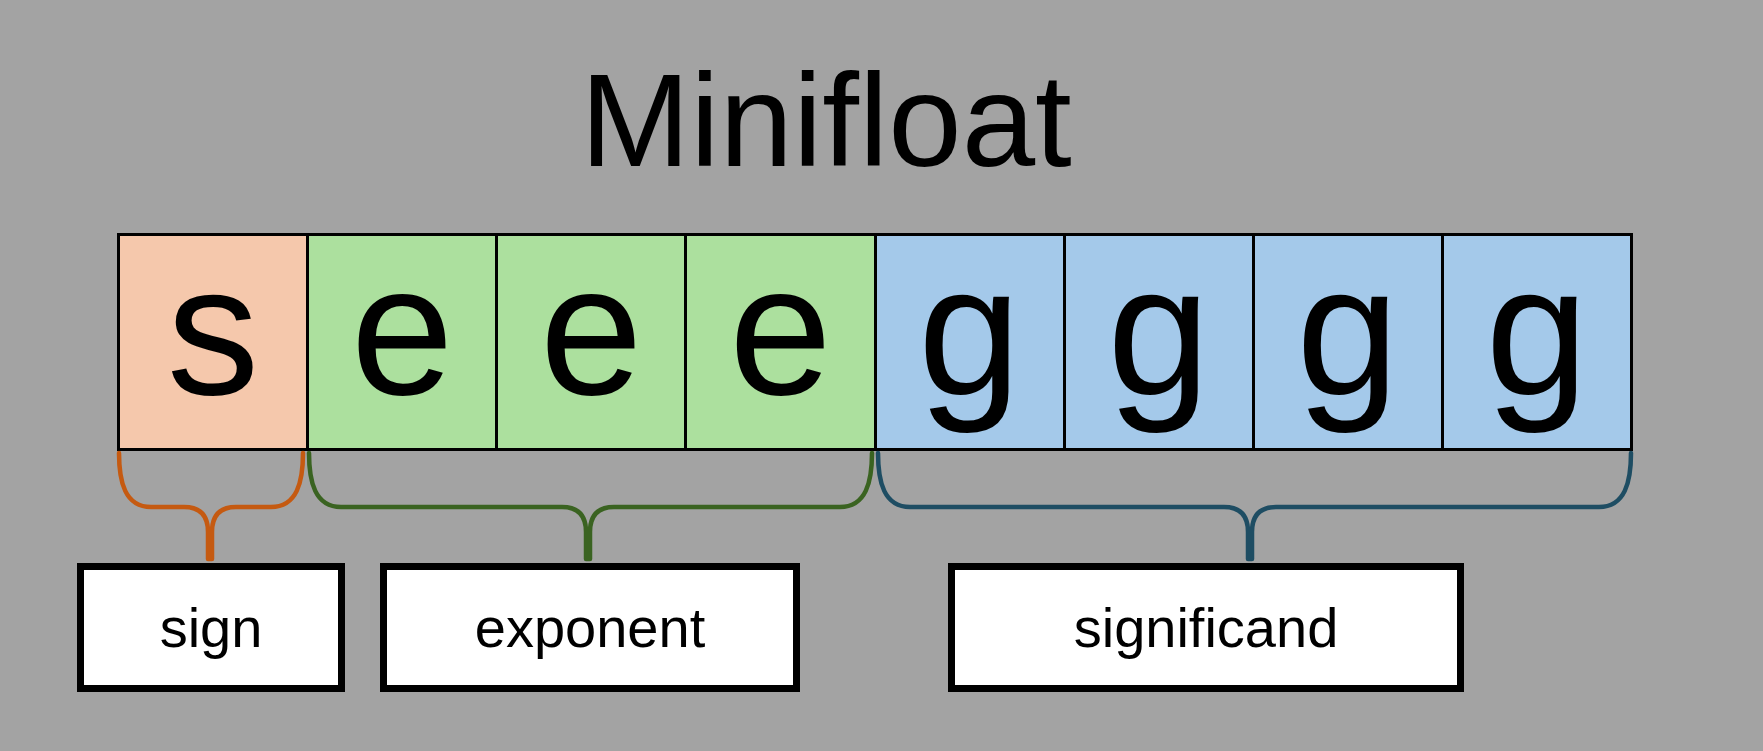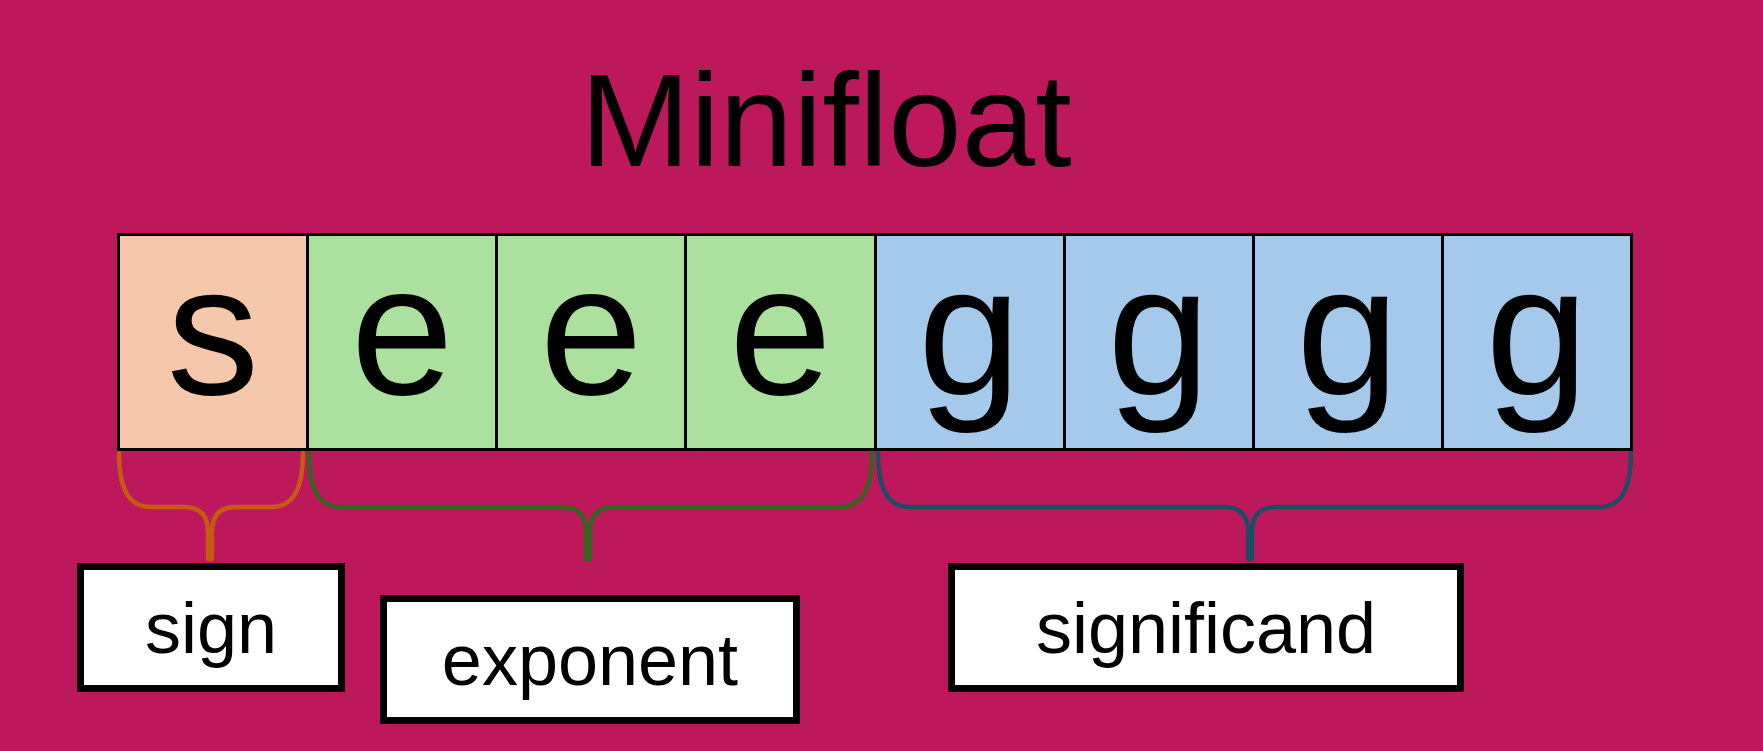--- a/index.html
+++ b/index.html
@@ -8,21 +8,21 @@
     background: #ffffff;
     width: 1763px;
     height: 751px;
     overflow: hidden;
     font-family: "Liberation Sans", sans-serif;
   }
   .stage {
     position: relative;
     width: 1763px;
     height: 751px;
-    background: #be185d;
+    background: #a3a3a3;
   }
   .title {
     position: absolute;
     left: 826px;
     top: 55px;
     transform: translateX(-50%);
     font-size: 132px;
     line-height: 1;
     color: #000000;
     white-space: nowrap;
@@ -64,26 +64,26 @@
   .labelbox {
     position: absolute;
     top: 563px;
     height: 129px;
     border: 7px solid #000000;
     box-sizing: border-box;
     background: #ffffff;
     display: flex;
     align-items: center;
     justify-content: center;
-    font-size: 72px;
+    font-size: 56px;
     line-height: 1;
     color: #000000;
   }
   .labelbox-sign        { left: 77px;  width: 268px; }
-  .labelbox-exponent    { left: 380px; width: 420px; margin-top: 32px; }
+  .labelbox-exponent    { left: 380px; width: 420px; }
   .labelbox-significand { left: 948px; width: 516px; }
 </style>
 </head>
 <body>
 
 <div class="stage">
 
   <div class="title">Minifloat</div>
 
   <div class="bitrow">

